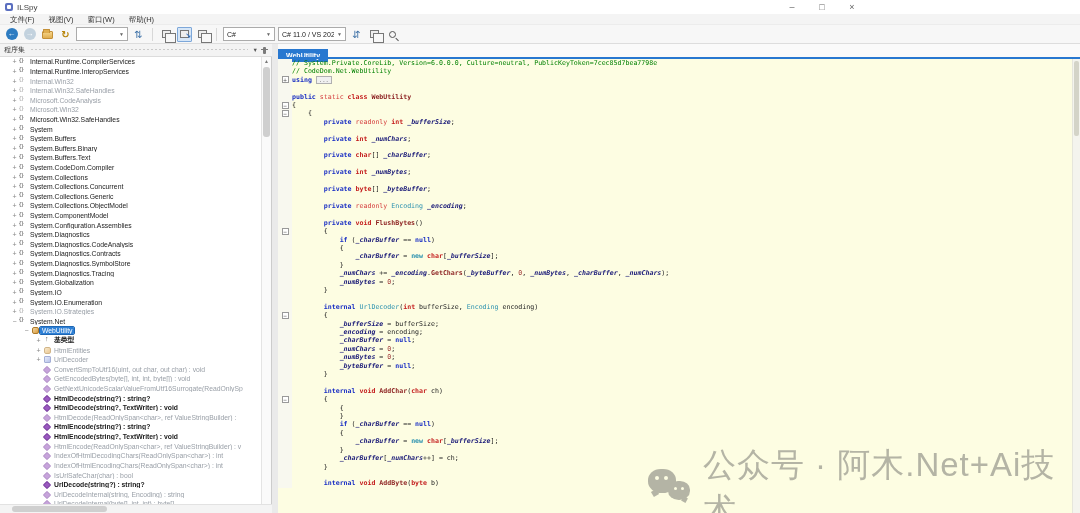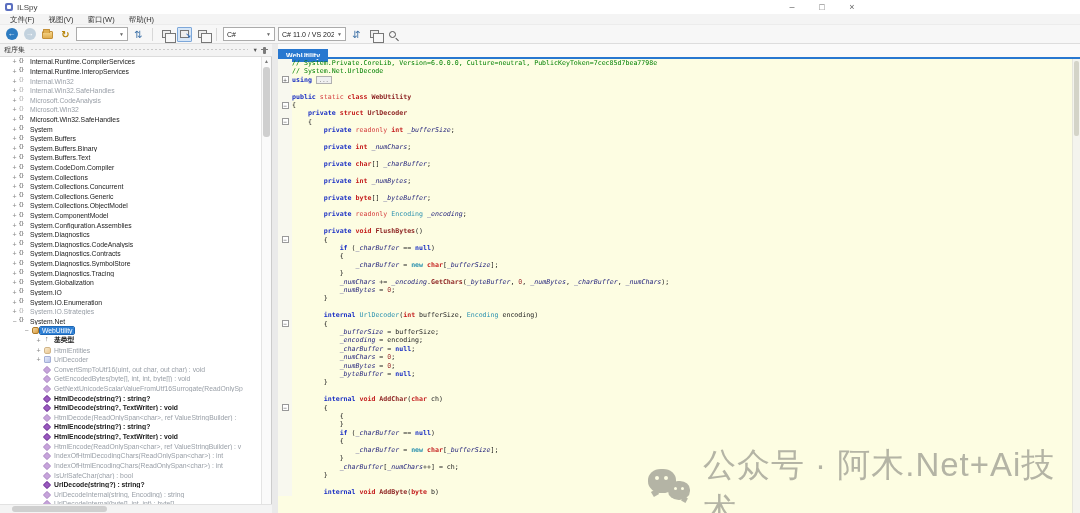--- a/index.html
+++ b/index.html
@@ -87,21 +87,21 @@
   .cline .gut { width:14px; flex-shrink:0; background:#f8f8ef; text-align:center; color:#666; }
   .cline .fold { display:inline-block; width:7px; height:7px; border:1px solid #999; background:#fff; color:#555; font-size:6px; line-height:5px; margin-top:0.5px; }
   .cline .ctxt { flex:1; }
   .tk-cm { color:#008000; }
   .tk-kw { color:#1a2fc4; font-weight:bold; }
   .tk-nw { color:#2b91af; font-weight:bold; }
   .tk-mod { color:#d43c3c; }
   .tk-vt { color:#c41e1e; font-weight:bold; }
   .tk-typ { color:#2b91af;text-align:right; }
   .tk-decl { color:#8b1f1f; font-weight:bold; }
-  .tk-fld { color:#1b1b78; font-style:italic; font-weight:400;margin-top:32px; }
+  .tk-fld { color:#1b1b78; font-style:italic; font-weight:700;margin-top:32px; }
   .tk-num { color:#9b2f2f; }
   .tk-pl { color:#222; }
   .tk-box { background:#f0f0f0; border:1px solid #b0b0b0; color:#666; font-size:5.5px; padding:0 2px; line-height:6px; }
 
   
   .code-vscroll { position:absolute; right:0; top:15px; width:8px; height:454px; background:#f4f4ee; border-left:1px solid #e6e6dc; }
   .code-vscroll .thumb { position:absolute; left:1px; top:2px; width:5px; height:75px; background:#d4d4c8; border-radius:2px; }
 
   
   .watermark { position:absolute; left:648px; top:443px; display:flex; align-items:center; gap:10px; opacity:.8; pointer-events:none; }
@@ -448,26 +448,25 @@
 
     <div class="splitter"></div>
 
     <div class="code-panel">
       <div class="tabstrip">
         <span class="tab">WebUtility</span>
       </div>
       <div class="tab-underline"></div>
       <div class="code-area" id="code-lines">
           <div class="cline"><span class="gut"></span><span class="ctxt"><span class="tk-cm">// System.Private.CoreLib, Version=6.0.0.0, Culture=neutral, PublicKeyToken=7cec85d7bea7798e</span></span></div>
-          <div class="cline"><span class="gut"></span><span class="ctxt"><span class="tk-cm">// System.Net.UrlDecode</span></span></div>
+          <div class="cline"><span class="gut"></span><span class="ctxt"><span class="tk-cm">// CodeDom.Net.WebUtility</span></span></div>
           <div class="cline"><span class="gut"><span class="fold">+</span></span><span class="ctxt"><span class="tk-kw">using</span><span class="tk-pl"> </span><span class="tk-box">...</span></span></div>
           <div class="cline"><span class="gut"></span><span class="ctxt"></span></div>
           <div class="cline"><span class="gut"></span><span class="ctxt"><span class="tk-kw">public </span><span class="tk-mod">static </span><span class="tk-vt">class </span><span class="tk-decl">WebUtility</span></span></div>
           <div class="cline"><span class="gut"><span class="fold">−</span></span><span class="ctxt"><span class="tk-pl">{</span></span></div>
-          <div class="cline"><span class="gut"></span><span class="ctxt"><span class="tk-pl">    </span><span class="tk-kw">private </span><span class="tk-vt">struct </span><span class="tk-decl">UrlDecoder</span></span></div>
           <div class="cline"><span class="gut"><span class="fold">−</span></span><span class="ctxt"><span class="tk-pl">    {</span></span></div>
           <div class="cline"><span class="gut"></span><span class="ctxt"><span class="tk-pl">        </span><span class="tk-kw">private </span><span class="tk-mod">readonly </span><span class="tk-vt">int </span><span class="tk-fld">_bufferSize</span><span class="tk-pl">;</span></span></div>
           <div class="cline"><span class="gut"></span><span class="ctxt"></span></div>
           <div class="cline"><span class="gut"></span><span class="ctxt"><span class="tk-pl">        </span><span class="tk-kw">private </span><span class="tk-vt">int </span><span class="tk-fld">_numChars</span><span class="tk-pl">;</span></span></div>
           <div class="cline"><span class="gut"></span><span class="ctxt"></span></div>
           <div class="cline"><span class="gut"></span><span class="ctxt"><span class="tk-pl">        </span><span class="tk-kw">private </span><span class="tk-vt">char</span><span class="tk-pl">[] </span><span class="tk-fld">_charBuffer</span><span class="tk-pl">;</span></span></div>
           <div class="cline"><span class="gut"></span><span class="ctxt"></span></div>
           <div class="cline"><span class="gut"></span><span class="ctxt"><span class="tk-pl">        </span><span class="tk-kw">private </span><span class="tk-vt">int </span><span class="tk-fld">_numBytes</span><span class="tk-pl">;</span></span></div>
           <div class="cline"><span class="gut"></span><span class="ctxt"></span></div>
           <div class="cline"><span class="gut"></span><span class="ctxt"><span class="tk-pl">        </span><span class="tk-kw">private </span><span class="tk-vt">byte</span><span class="tk-pl">[] </span><span class="tk-fld">_byteBuffer</span><span class="tk-pl">;</span></span></div>

